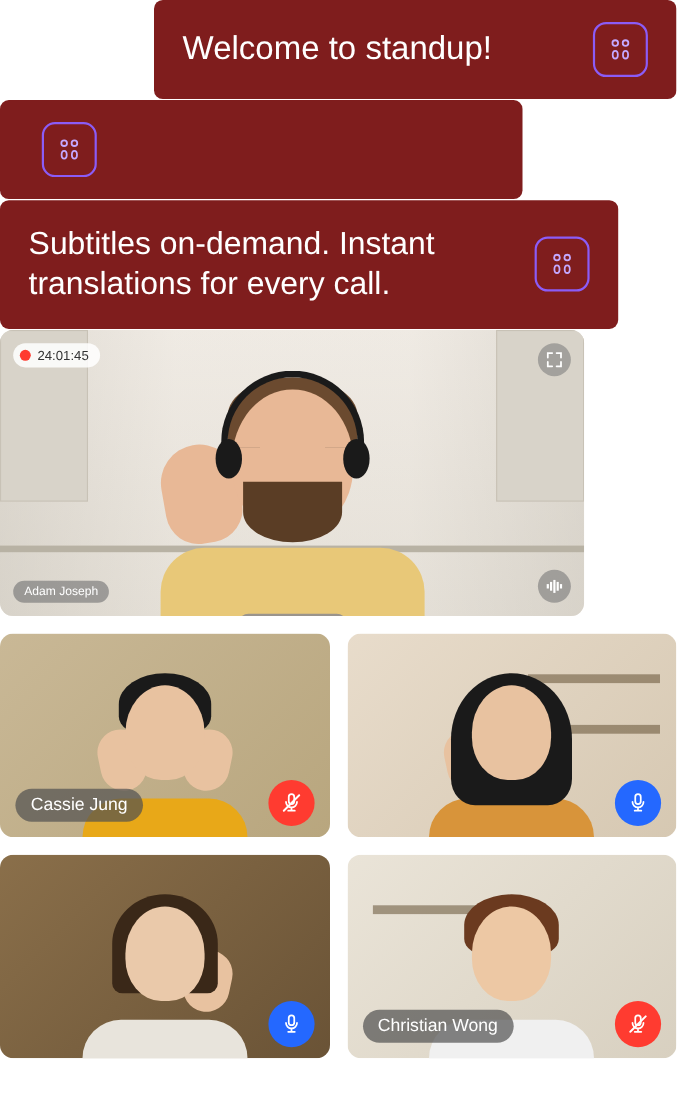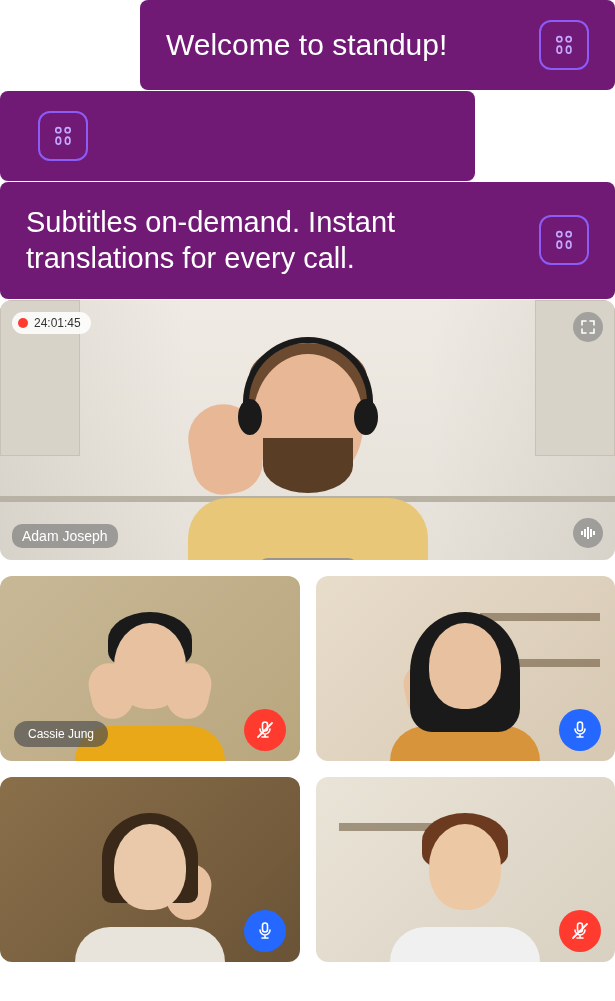--- a/index.html
+++ b/index.html
@@ -4,54 +4,54 @@
   <style>
     * { margin: 0; padding: 0; box-sizing: border-box; }
     body {
       width: 615px;
       height: 1001px;
       background: #fff;
       font-family: -apple-system, BlinkMacSystemFont, 'Segoe UI', sans-serif;
       overflow: hidden;
     }
     .banner {
-      background: #701a75;
+      background: #7f1d1d;
       border-radius: 8px;
       padding: 20px 26px;
       display: flex;
       align-items: center;
       justify-content: space-between;
       margin-bottom: 1px;
     }
     .banner-text {
       color: #fff;
       font-size: 30px;
       font-weight: 500;
       line-height: 1.25;
     }
     .banner-1 { margin-left: 140px; width: 475px; }
     .banner-2 { width: 475px; margin-left: 0; }
-    .banner-3 { width: 615px; margin-left: 0; padding: 22px 26px; }
+    .banner-3 { width: 562px; margin-left: 0; padding: 22px 26px; }
     .banner-3 .banner-text { font-size: 29px; max-width: 460px; }
     .app-badge {
       width: 50px;
       height: 50px;
       border-radius: 12px;
       border: 2px solid #8b5cf6;
       display: flex;
       align-items: center;
       justify-content: center;
       flex-shrink: 0;
       margin-left: 12px;
     }
     .app-badge svg { width: 28px; height: 28px; }
 
     .main-video {
       position: relative;
-      width: 615px;
+      width: 531px;
       height: 260px;
       border-radius: 12px;
       overflow: hidden;
       margin-bottom: 16px;
       background: linear-gradient(180deg, #e8e4df 0%, #f0ece6 100%);
     }
     .kitchen-bg {
       position: absolute; inset: 0;
       background:
         linear-gradient(90deg, rgba(200,195,185,.4) 0%, rgba(240,236,230,.2) 30%, rgba(240,236,230,.2) 70%, rgba(200,195,185,.4) 100%),
@@ -91,21 +91,21 @@
     .fullscreen-btn {
       position: absolute; top: 12px; right: 12px;
       width: 30px; height: 30px;
       background: rgba(120,120,120,.55);
       border-radius: 50%;
       display:flex; align-items:center; justify-content:center;
     }
     .name-tag-main {
       position:absolute; bottom:12px; left:12px;
       background: rgba(120,120,120,.65);
-      color:#fff; font-size:14px; font-weight:500;
+      color:#fff; font-size:11px; font-weight:500;
       padding:4px 10px; border-radius:10px;text-align:center;
     }
     .audio-ind {
       position:absolute; bottom:12px; right:12px;
       width:30px; height:30px;
       background: rgba(120,120,120,.6);
       border-radius:50%;
       display:flex; align-items:center; justify-content:center;
     }
 
@@ -140,21 +140,21 @@
     .mp-b2 { background:#d8943a; }
     .mp-b3 { background:#e8e4dc; }
     .mp-b4 { background:#f0f0f0; }
     .mp-hand { position:absolute; top:30%; width:42px; height:56px; background:#e8c2a0; border-radius:22px; }
     .mp-hand-l { left:10%; transform:rotate(-12deg); }
     .mp-hand-r { right:10%; transform:rotate(12deg); }
 
     .name-tag {
       position:absolute; bottom:14px; left:14px;
       background: rgba(80,80,80,.7);
-      color:#fff; font-size:12px; font-weight:500;
+      color:#fff; font-size:16px; font-weight:500;
       padding:6px 14px; border-radius:16px;
     }
     .mic-btn {
       position:absolute; bottom:10px; right:14px;
       width:42px; height:42px; border-radius:50%;
       display:flex; align-items:center; justify-content:center;
     }
     .mic-on { background:#2468ff; }
     .mic-off { background:#ff3b30; }
   </style>
@@ -292,20 +292,21 @@
 
   <div class="tile">
     <div class="tile-bg p4-bg">
       <div class="shelf" style="left:8%; right:55%; top:25%;"></div>
     </div>
     <div class="mini-person">
       <div class="mp-body mp-b4"></div>
       <div class="mp-hair-curly"></div>
       <div class="mp-head" style="background:#edc8a4;"></div>
     </div>
+    <div class="name-tag">Christian Wong</div>
     <div class="mic-btn mic-off">
       <svg width="20" height="20" viewBox="0 0 20 20" fill="none">
         <rect x="7.5" y="2" width="5" height="9" rx="2.5" stroke="#fff" stroke-width="1.6"></rect>
         <path d="M5 9a5 5 0 0010 0M10 14v3M7 17h6" stroke="#fff" stroke-width="1.6" stroke-linecap="round"></path>
         <line x1="3" y1="17" x2="17" y2="3" stroke="#fff" stroke-width="1.8" stroke-linecap="round"></line>
       </svg>
     </div>
   </div>
 
 </div>

